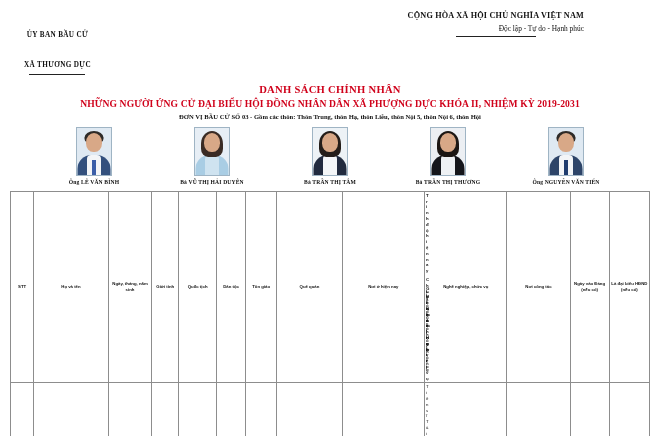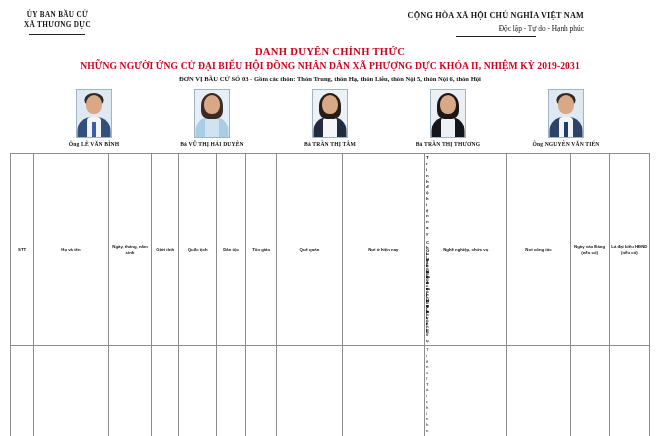--- a/index.html
+++ b/index.html
@@ -32,20 +32,21 @@
   }
   .org-block {
     text-align: center;
     line-height: 1.45;
   }
   .org-line {
     font-size: 7.2px;
     font-weight: bold;
     letter-spacing: .35px;
     white-space: nowrap;
+    margin-top: 20px;
   }
   .org-rule {
     width: 56px;
     height: 1px;
     background: #222;
     margin: 3px auto 0 auto;
   }
   .nation-block {
     text-align: right;
     line-height: 1.5;
@@ -241,21 +242,21 @@
       <div class="org-rule"></div>
     </div>
     <div class="nation-block">
       <div class="nation-line1">CỘNG HÒA XÃ HỘI CHỦ NGHĨA VIỆT NAM</div>
       <div class="nation-line2">Độc lập - Tự do - Hạnh phúc</div>
       <div class="nation-rule"></div>
     </div>
   </div>
 
   <div class="titles">
-    <div class="title-main">DANH DUYÊN CHÍNH THỨC</div>
+    <div class="title-main">DANH SÁCH CHÍNH NHÂN</div>
     <div class="title-sub">NHỮNG NGƯỜI ỨNG CỬ ĐẠI BIỂU HỘI ĐỒNG NHÂN DÂN XÃ PHƯỢNG DỰC KHÓA II, NHIỆM KỲ 2019-2031</div>
     <div class="title-unit">ĐƠN VỊ BẦU CỬ SỐ 03 - Gồm các thôn: Thôn Trung, thôn Hạ, thôn Liễu, thôn Nội 5, thôn Nội 6, thôn Hội</div>
   </div>
 
   <div class="photo-strip">
     <div class="cand">
       <div class="photo-frame">
         <div class="ph-bg" style="background:#dfe9f2"></div>
         <div class="ph-body" style="background:#33507d"></div>
         <div class="ph-shirt"></div>

